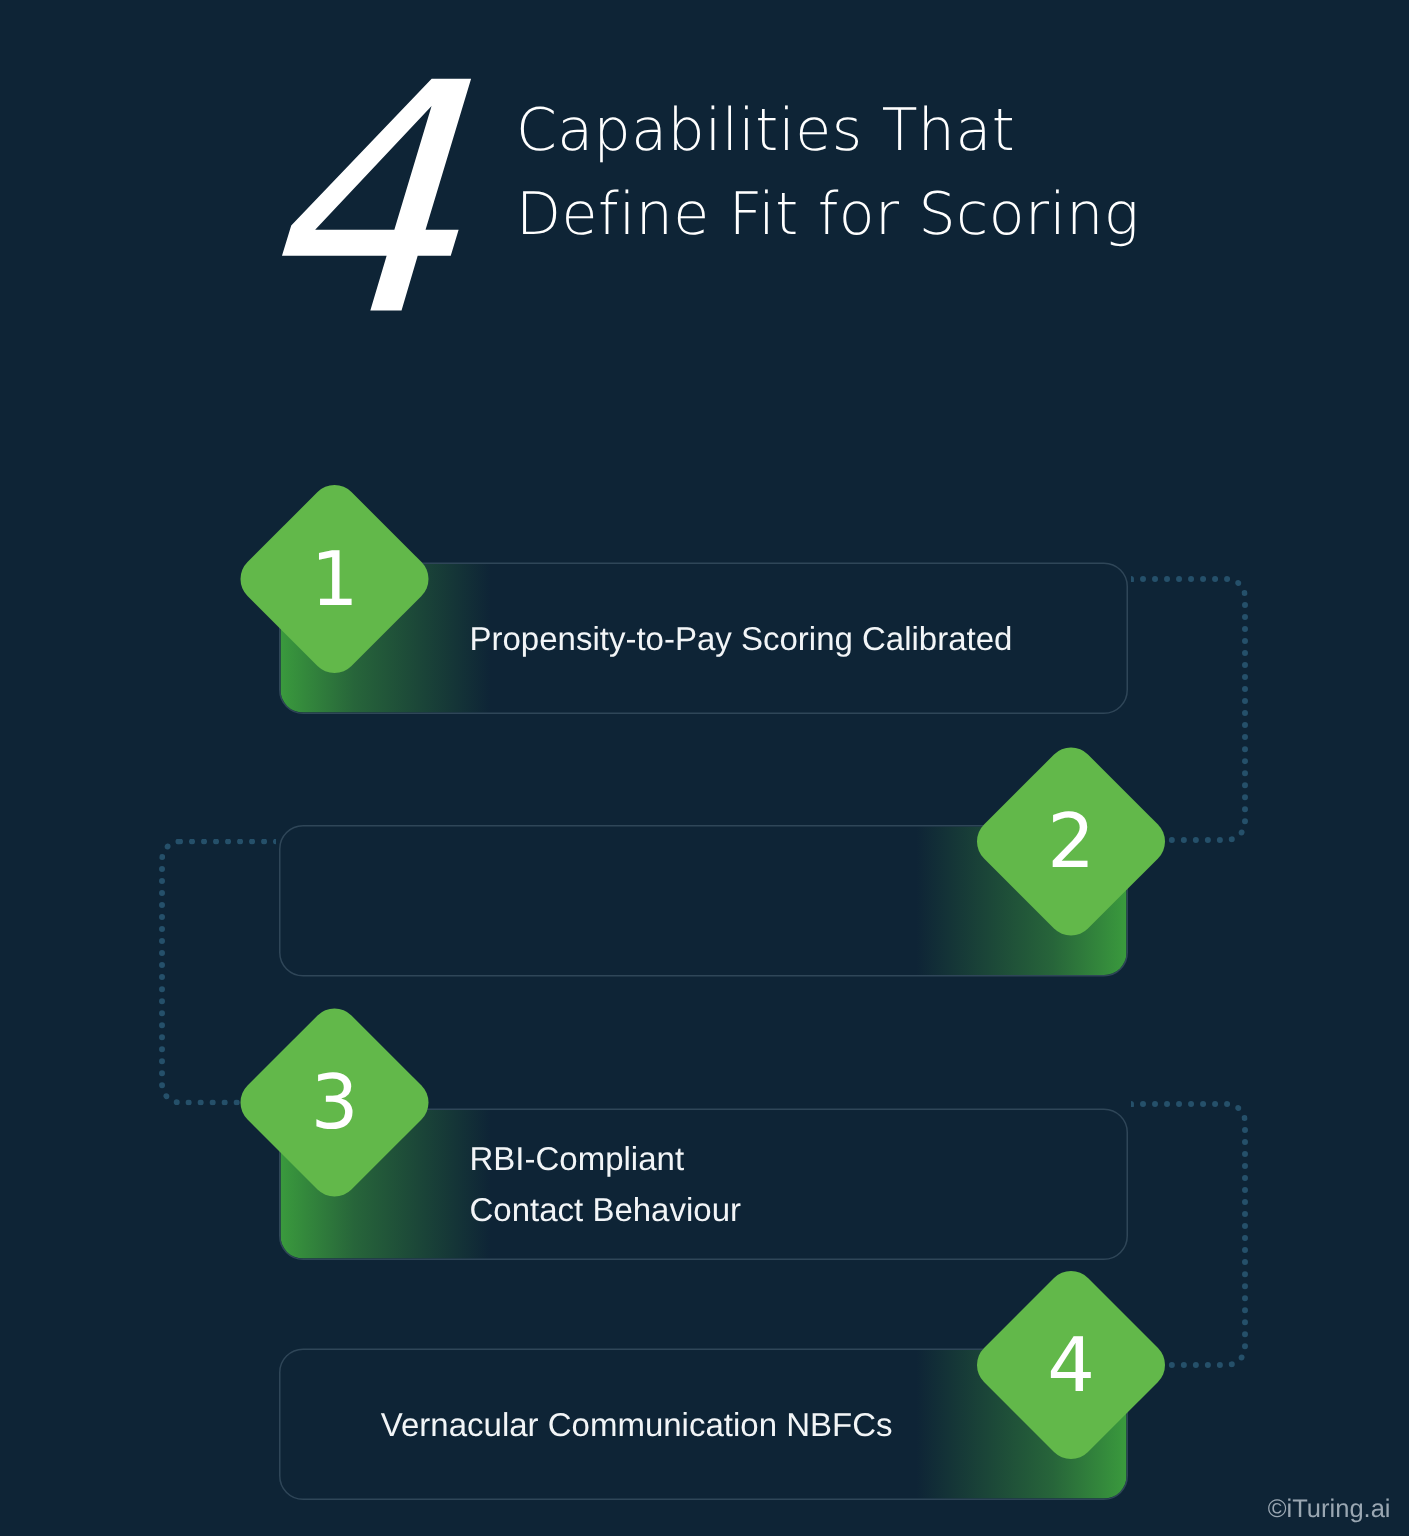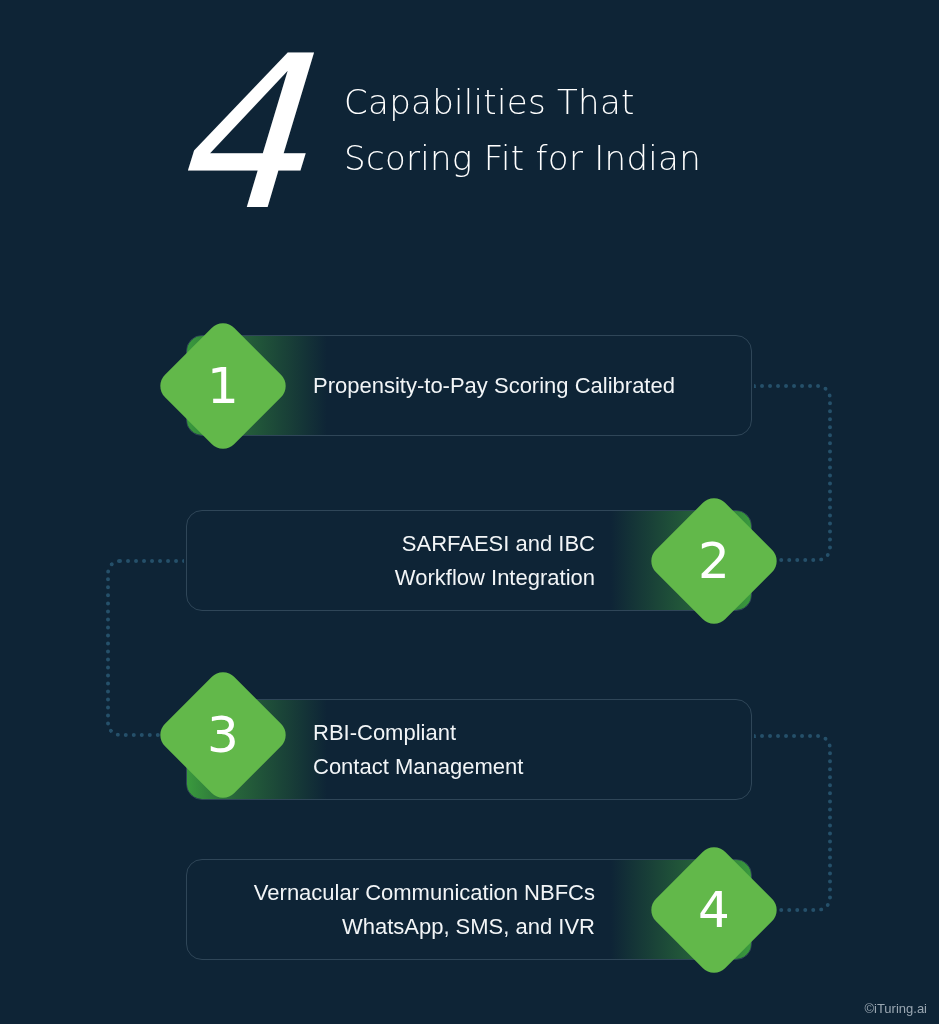--- a/index.html
+++ b/index.html
@@ -17,38 +17,39 @@
       font-family: "DejaVu Sans", sans-serif;
       font-style: italic;
       font-size: 212px;
       line-height: 1;
       color: #ffffff;
       transform: skewX(-6deg);
       font-weight: normal;
     }
     .title {
       position: absolute;
-      left: 344px; top: 74px;
+      left: 344px; top: 60px;
       font-family: "DejaVu Sans", sans-serif;
       font-weight: 200;
-      font-size: 34px;
+      font-size: 39px;
       line-height: 56px;
       color: #ffffff;
       letter-spacing: 0.3px;
     }
     .title div { white-space: nowrap; }
 
     .card {
       position: absolute;
       width: 566px; height: 101px;
       border: 1.5px solid #2f4658;
       border-radius: 16px;
       box-sizing: border-box;
       overflow: hidden;
       background: #0e2436;
+      margin-top: 40px;
     }
     .card.left-badge { left: 186px; }
     .card.right-badge { left: 186px; }
     .card .glow {
       position: absolute; top: 0; bottom: 0; width: 140px;
     }
     .card.left-badge .glow {
       left: 0;
       background: linear-gradient(to right, #3a9a3d 0%, #27653a 35%, rgba(14,36,54,0) 100%);
     }
@@ -87,71 +88,66 @@
     .dots {
       position: absolute;
       box-sizing: border-box;
       border-style: dotted;
       border-color: #25506a;
       border-width: 0;
     }
     .copyright {
       position: absolute;
       right: 12px; bottom: 8px;
-      font-size: 13px;
+      font-size: 17px;
       color: #9aa7b2;
     }
   </style>
 </head>
 <body>
 
 <div class="big-num">4</div>
 <div class="title">
   <div>Capabilities That</div>
-  <div>Scoring Fit for Indian</div>
+  <div>Define Fit for Scoring</div>
 </div>
 
 <div class="dots" style="left:754px; top:384px; width:78px; height:178px; border-top-width:4px; border-right-width:4px; border-bottom-width:4px; border-radius:0 14px 14px 0;"></div>
 
 <div class="dots" style="left:106px; top:559px; width:78px; height:178px; border-top-width:4px; border-left-width:4px; border-bottom-width:4px; border-radius:14px 0 0 14px;"></div>
 
 <div class="dots" style="left:754px; top:734px; width:78px; height:178px; border-top-width:4px; border-right-width:4px; border-bottom-width:4px; border-radius:0 14px 14px 0;"></div>
 
 <div class="card left-badge" style="top:335px;">
   <div class="glow"></div>
   <div class="text">
     <div>Propensity-to-Pay Scoring Calibrated</div>
   </div>
 </div>
 <div class="diamond" style="left:174px; top:337px;"></div>
 <div class="badge-num" style="left:153px; top:316px;">1</div>
 
 <div class="card right-badge" style="top:510px;">
   <div class="glow"></div>
-  <div class="text">
-    <div>SARFAESI and IBC</div>
-    <div>Workflow Integration</div>
-  </div>
 </div>
 <div class="diamond" style="left:665px; top:512px;"></div>
 <div class="badge-num" style="left:644px; top:491px;">2</div>
 
 <div class="card left-badge" style="top:699px;">
   <div class="glow"></div>
   <div class="text">
     <div>RBI-Compliant</div>
-    <div>Contact Management</div>
+    <div>Contact Behaviour</div>
   </div>
 </div>
 <div class="diamond" style="left:174px; top:686px;"></div>
 <div class="badge-num" style="left:153px; top:665px;">3</div>
 
 <div class="card right-badge" style="top:859px;">
   <div class="glow"></div>
   <div class="text">
     <div>Vernacular Communication NBFCs</div>
-    <div>WhatsApp, SMS, and IVR</div>
   </div>
 </div>
 <div class="diamond" style="left:665px; top:861px;"></div>
 <div class="badge-num" style="left:644px; top:840px;">4</div>
 
 <div class="copyright">©iTuring.ai</div>
 
 </body></html>

